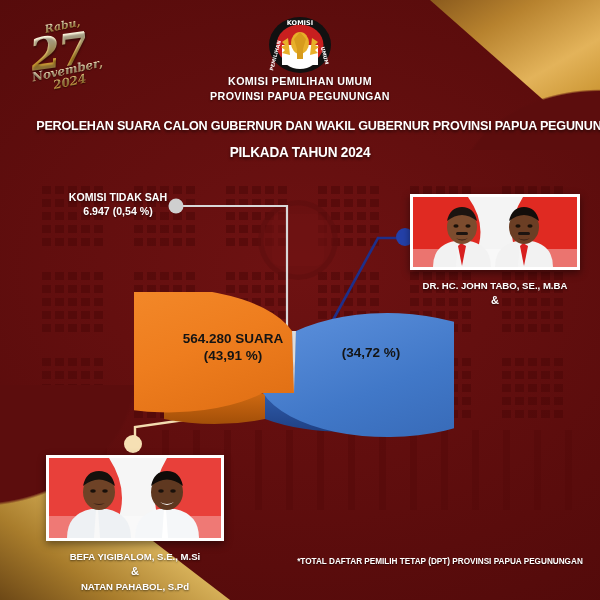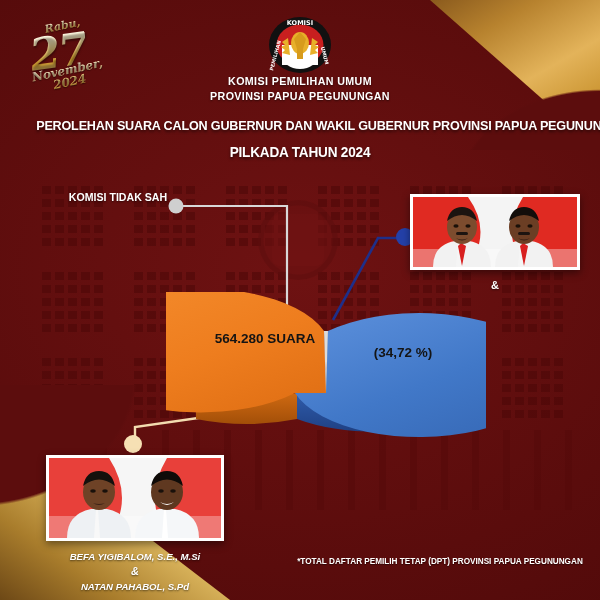--- a/index.html
+++ b/index.html
@@ -119,21 +119,21 @@
     font-size:13.2px;
     line-height:26px;
     letter-spacing:-.2px;
     text-shadow:0 2px 3px rgba(0,0,0,.55);
   }
   .hl-line { transform:scaleX(.97); white-space:nowrap; }
   #headline-l1 { font-size:13px; }
   #headline-l2 { font-size:14px; }
 
   
-  #pie-wrap { position:absolute; left:166px; top:292px; width:320px; height:165px; }
+  #pie-wrap { position:absolute; left:134px; top:292px; width:320px; height:165px; }
   #pie-svg { position:absolute; left:0; top:0; }
 
   .slice-label {
     position:absolute; color:#141414; font-weight:bold;
     font-size:13.5px; line-height:17px; text-align:center;
     white-space:nowrap; pointer-events:none;
   }
   #label-orange { left:24px; top:38px; width:150px; }
   #label-blue   { left:152px; top:52px; width:170px; }
 
@@ -153,21 +153,21 @@
   }
   #photo-top { left:410px; top:194px; width:170px; height:76px; }
   #photo-bottom { left:46px; top:455px; width:178px; height:86px; }
   .photo-inner { position:relative; width:100%; height:100%; overflow:hidden; }
 
   .cand-names {
     position:absolute; text-align:center; color:#ffffff; font-weight:bold;
     font-size:9.6px; line-height:15px; text-shadow:0 1px 2px rgba(0,0,0,.55);
   }
   #names-top { left:392px; top:278px; width:206px; }
-  #names-bottom { left:30px; top:549px; width:210px;font-style:italic; }
+  #names-bottom { left:30px; top:549px; width:210px; }
   .amp { font-size:11px; }
 
   
   #footnote {
     position:absolute; left:290px; top:556px; width:300px;
     text-align:center; color:#ffffff; font-weight:bold;
     font-size:8.2px; line-height:11px;
     text-shadow:0 1px 1px rgba(0,0,0,.5);
   }
 </style>
@@ -691,20 +691,21 @@
 
   <polyline points="333,320 378,238 398,238" fill="none" stroke="#1e2f8a" stroke-width="2.6"></polyline>
   <circle cx="405" cy="237" r="9" fill="#2440a8"></circle>
 
   <polyline points="240,412 135,427 135,440" fill="none" stroke="#f3dcb0" stroke-width="2.4"></polyline>
   <circle cx="133" cy="444" r="9" fill="#f6e0b4"></circle>
 </svg>
 
 <div id="invalid-callout">
   <div>KOMISI TIDAK SAH</div>
+  <div>6.947 (0,54 %)</div>
 </div>
 
 <div id="pie-wrap">
   <svg id="pie-svg" width="320" height="170" viewBox="0 0 320 170">
     <defs>
       <linearGradient id="gBlueSide" x1="0" y1="0" x2="0" y2="1">
         <stop offset="0%" stop-color="#2f5cab"></stop>
           <stop offset="100%" stop-color="#1f4083"></stop>
       </linearGradient>
       <linearGradient id="gOrangeSide" x1="0" y1="0" x2="0" y2="1">
@@ -732,20 +733,21 @@
     <path d="M160,101 L162,39 A130,62 0 1 1 129,101 Z" fill="url(#gBlueTop)"></path>
 
     <path d="M160,101 L129,101 A130,62 0 0 1 158,39 Z" fill="url(#gOrangeTop)"></path>
     <path d="M160,101 L129,101 A130,62 0 1 1 158,39 Z" fill="url(#gOrangeTop)"></path>
 
     <path d="M160,101 L158,39 L162,39 Z" fill="#dcdcdc"></path>
   </svg>
 
   <div class="slice-label" id="label-orange">
     <div>564.280 SUARA</div>
+    <div>(43,91 %)</div>
   </div>
   <div class="slice-label" id="label-blue">
     <div>(34,72 %)</div>
   </div>
 </div>
 
 <div class="photo-frame" id="photo-top">
   <div class="photo-inner">
     <svg viewBox="0 0 164 70" width="100%" height="100%" preserveAspectRatio="none">
       <rect width="164" height="70" fill="#e8403a"></rect>
@@ -774,20 +776,21 @@
         <ellipse cx="105" cy="29" rx="2.6" ry="1.7" fill="#1a1008"></ellipse>
         <ellipse cx="117" cy="29" rx="2.6" ry="1.7" fill="#1a1008"></ellipse>
         <rect x="105" y="35" width="12" height="3" rx="1.5" fill="#1c1410"></rect>
         <path d="M105 41 q6 5 12 0 q-6 3 -12 0 z" fill="#3a2016"></path>
       </g>
     </svg>
   </div>
 </div>
 
 <div class="cand-names" id="names-top">
+  <div>DR. HC. JOHN TABO, SE., M.BA</div>
   <div class="amp">&amp;</div>
 </div>
 
 <div class="photo-frame" id="photo-bottom">
   <div class="photo-inner">
     <svg viewBox="0 0 172 80" width="100%" height="100%" preserveAspectRatio="none">
       <rect width="172" height="80" fill="#e8403a"></rect>
       <path d="M60 0 Q86 40 60 80 L118 80 Q94 40 118 0 Z" fill="#f6f6f6"></path>
       <rect x="0" y="58" width="172" height="22" fill="#ffffff" opacity=".3"></rect>
 

